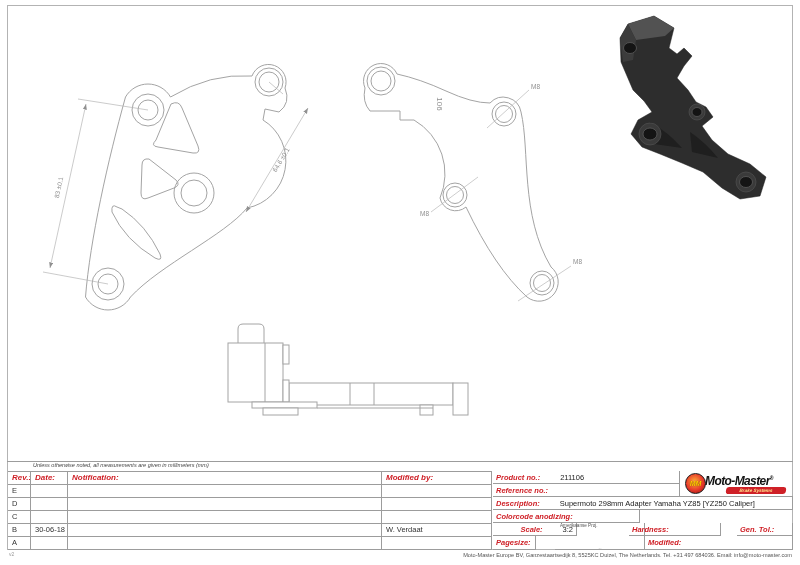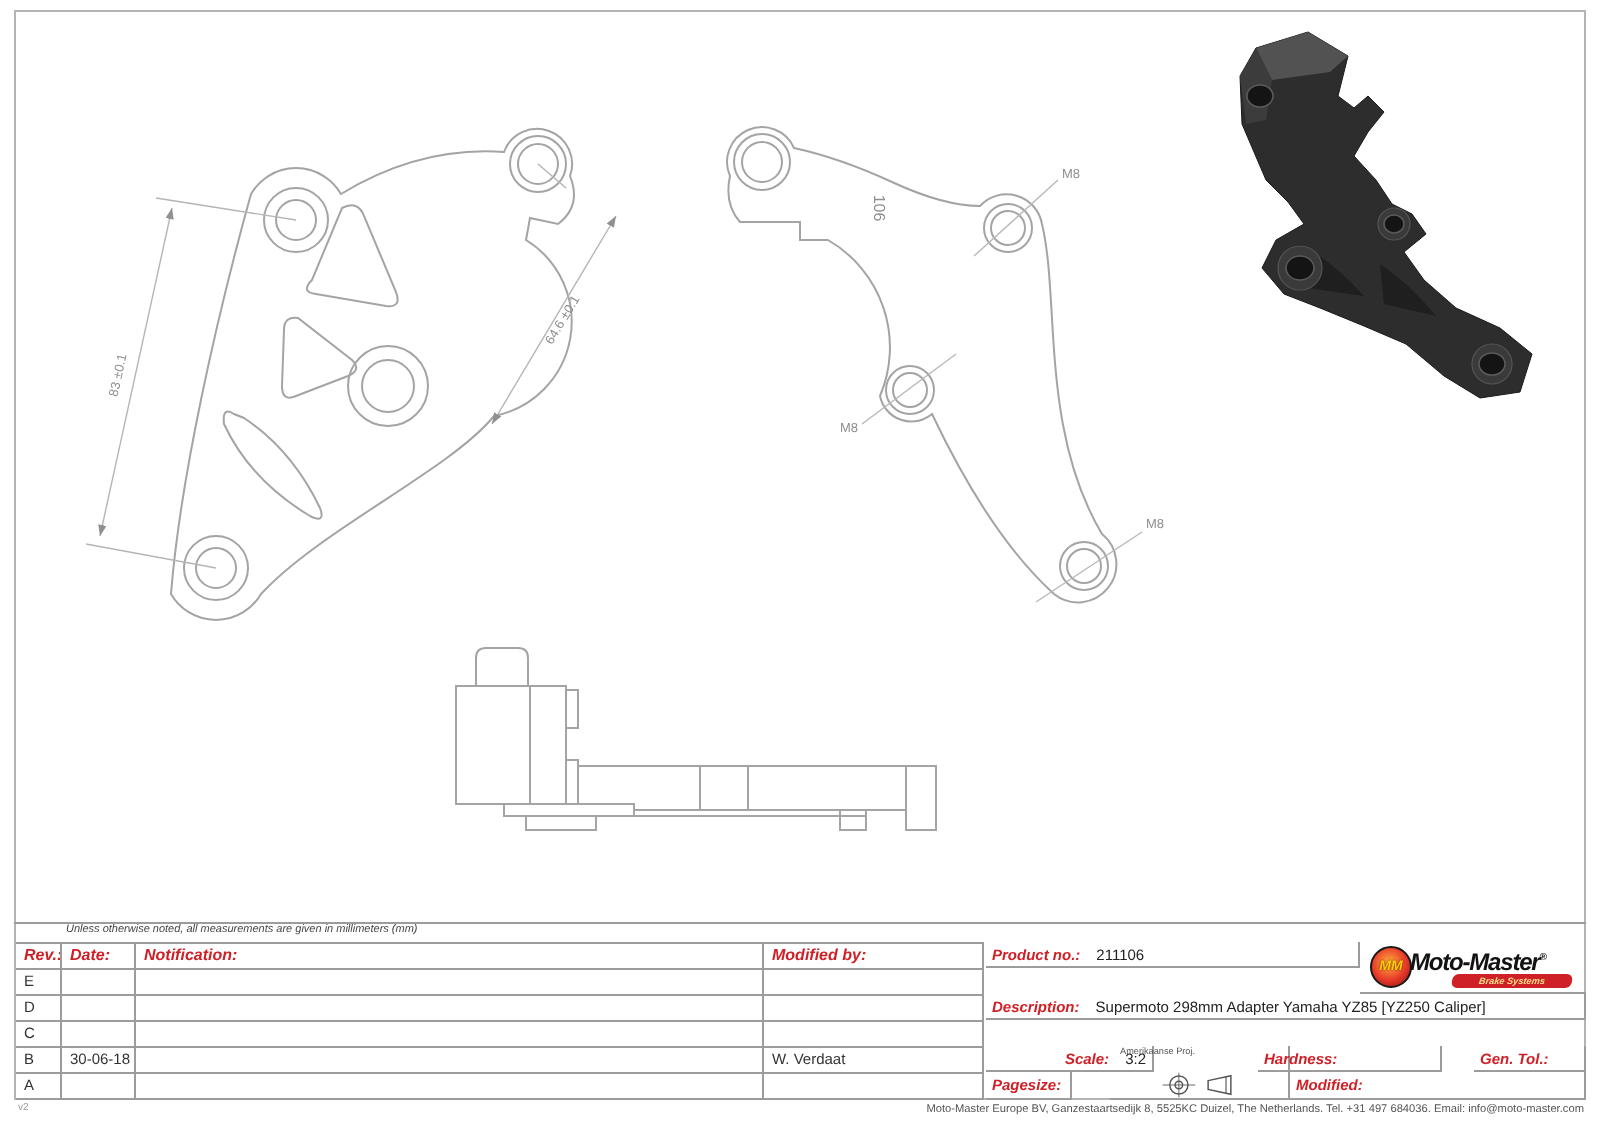--- a/index.html
+++ b/index.html
@@ -18,21 +18,21 @@
              grid-template-columns:23px 37px 314px 110px;grid-auto-rows:13px;
              border-top:1px solid #9c9c9c;}
   .rev-table .c{border-right:1px solid #9c9c9c;border-bottom:1px solid #9c9c9c;
                 box-sizing:border-box;padding:1px 0 0 4px;font-size:7.5px;color:#333;
                 overflow:hidden;white-space:nowrap;}
   .rev-table .h{font-size:8px;font-weight:bold;font-style:italic;color:#cf2027;}
 
   
   .tblock{position:absolute;left:493px;top:471px;width:300px;height:79px;}
   .tblock .cell{position:absolute;border-right:1px solid #9c9c9c;border-bottom:1px solid #9c9c9c;
-                box-sizing:border-box;display:flex;align-items:center;gap:8px;
+                box-sizing:border-box;display:flex;align-items:center;gap:20px;
                 padding:0 3px;overflow:hidden;white-space:nowrap;}
   .rl{font-size:7.5px;font-weight:bold;font-style:italic;color:#cf2027;}
   .rv{font-size:7.5px;color:#222;}
   .proj-cell{flex-direction:column;justify-content:flex-start;gap:0;padding-top:1px;}
   .proj-label{font-size:4.6px;color:#555;align-self:flex-start;padding-left:2px;}
 
   
   .logo-cell{position:absolute;left:187px;top:0;width:113px;height:26px;
              border-bottom:1px solid #9c9c9c;box-sizing:border-box;}
   .emblem{position:absolute;left:5px;top:2px;width:21px;height:21px;border-radius:50%;
@@ -190,23 +190,31 @@
     <div class="c"></div>
     <div class="c"></div>
     <div class="c"></div>
   </div>
 
   <div class="tblock">
     <div class="cell" style="left:0;top:0;width:187px;height:13px;">
       <span class="rl">Product no.:</span>
       <span class="rv">211106</span>
     </div>
+    <div class="cell" style="left:0;top:13px;width:187px;height:13px;">
+      <span class="rl">Reference no.:</span>
+      <span class="rv"></span>
+    </div>
     <div class="cell" style="left:0;top:26px;width:300px;height:13px;">
       <span class="rl">Description:</span>
       <span class="rv">Supermoto 298mm Adapter Yamaha YZ85 [YZ250 Caliper]</span>
+    </div>
+    <div class="cell" style="left:0;top:39px;width:147px;height:13px;">
+      <span class="rl">Colorcode anodizing:</span>
+      <span class="rv"></span>
     </div>
     <div class="cell" style="left:0;top:52px;width:84px;height:13px;justify-content:flex-end;">
       <span class="rl">Scale:</span>
       <span class="rv">3:2</span>
     </div>
     <div class="cell proj-cell" style="left:62px;top:52px;width:90px;height:27px;">
       <span class="proj-label">Amerikaanse Proj.</span>
       <svg width="84" height="16" viewBox="0 0 84 16">
         <line x1="19" y1="8" x2="39" y2="8" stroke="#666" stroke-width="0.6"></line>
         <line x1="29" y1="0.5" x2="29" y2="15.5" stroke="#666" stroke-width="0.6"></line>

